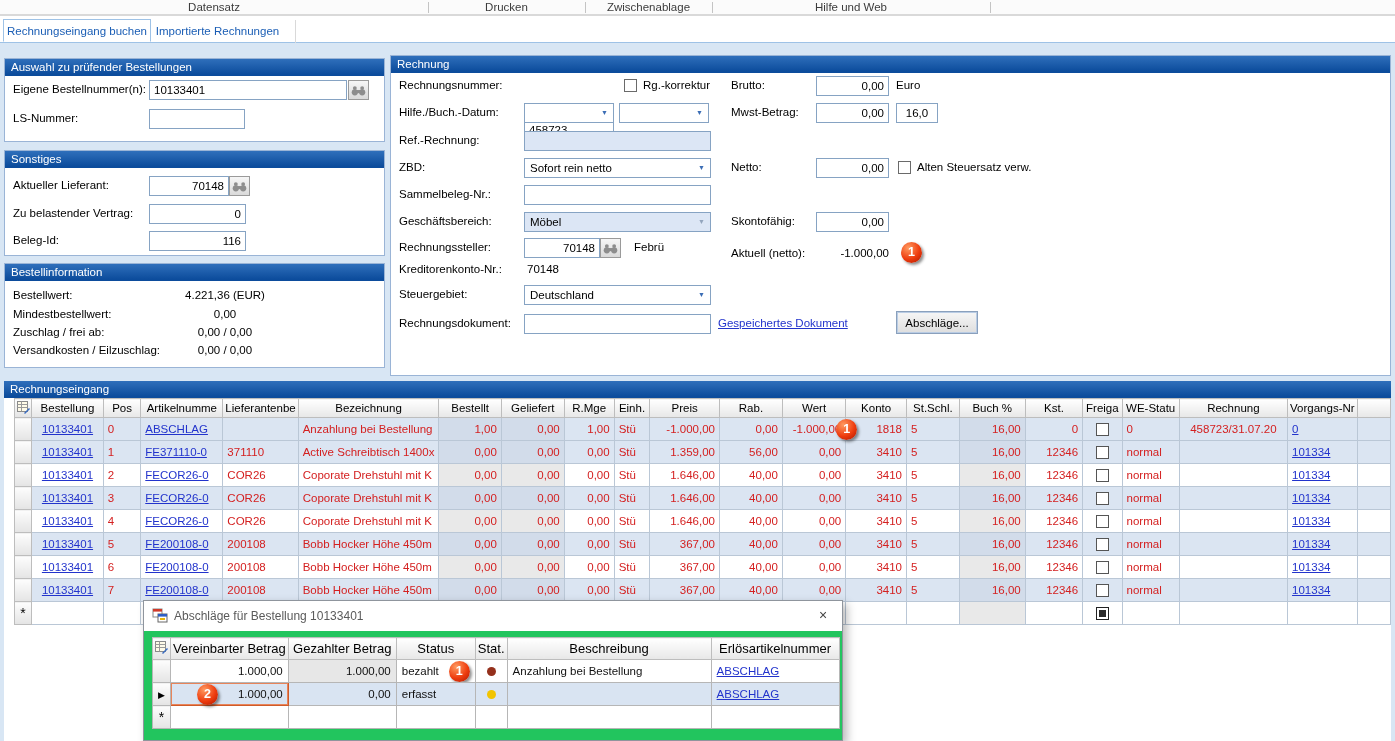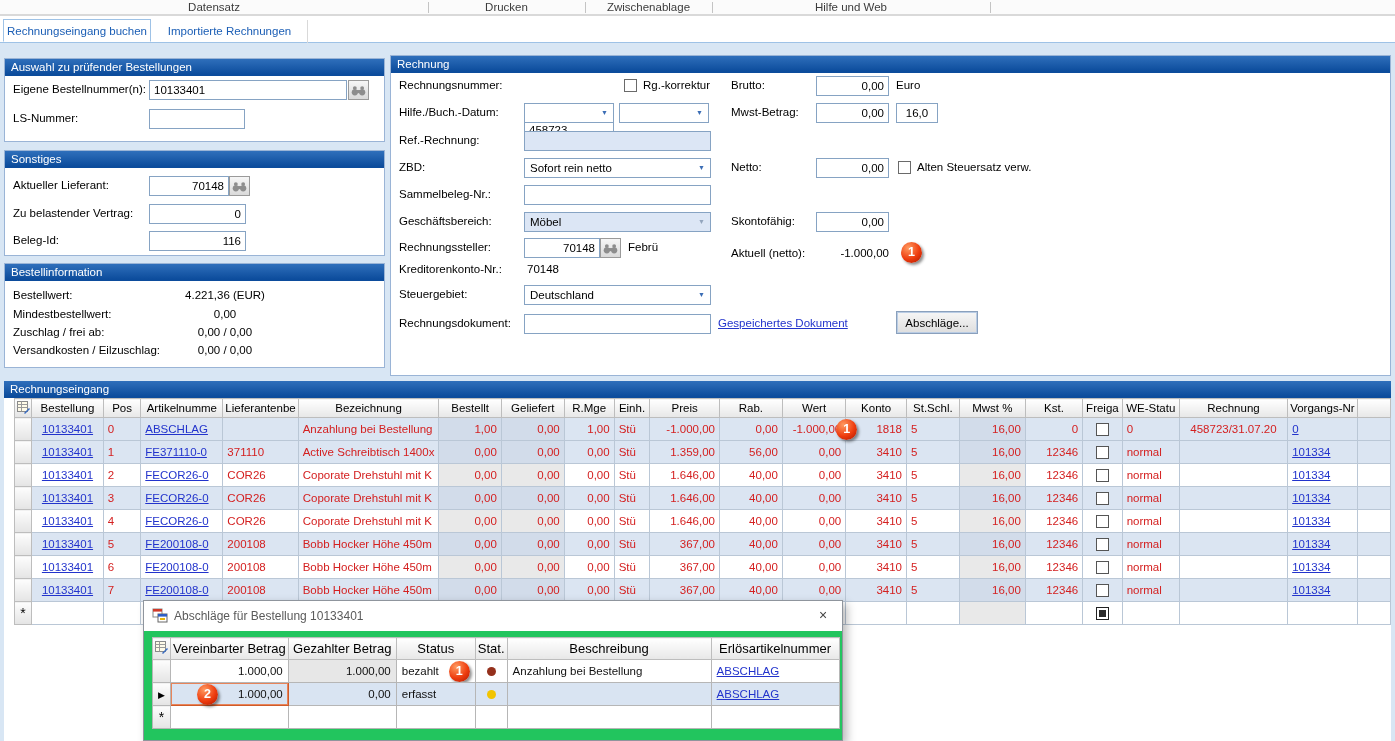--- a/index.html
+++ b/index.html
@@ -94,21 +94,21 @@
   <span class="mlabel" style="left:585px;width:127px;">Zwischenablage</span>
   <span class="mlabel" style="left:712px;width:278px;">Hilfe und Web</span>
   <div class="msep" style="left:428px;"></div>
   <div class="msep" style="left:585px;"></div>
   <div class="msep" style="left:712px;"></div>
   <div class="msep" style="left:990px;"></div>
 </div>
 
 <div class="tabstrip">
   <div class="tab active" style="left:3px;width:148px;">Rechnungseingang buchen</div>
-  <div class="tab inactive" style="left:152px;width:156px;text-align:center;">Importierte Rechnungen</div>
+  <div class="tab inactive" style="left:140px;width:156px;text-align:center;">Importierte Rechnungen</div>
 </div>
 
 <div class="content">
 
   <div class="panel" style="left:4px;top:15px;width:381px;height:84px;">
     <div class="phead">Auswahl zu prüfender Bestellungen</div>
     <span class="lbl" style="left:8px;top:24px;">Eigene Bestellnummer(n):</span>
     <input class="tinput" style="left: 144px; top: 21px; width: 198px;" value="10133401">
     <div class="binoc" style="left:343px;top:21px;">
       <svg width="15" height="11" viewBox="0 0 16 12">
@@ -186,21 +186,21 @@
     <input class="tinput num" style="left: 133px; top: 182px; width: 76px;" value="70148">
     <div class="binoc" style="left:209px;top:182px;">
       <svg width="15" height="11" viewBox="0 0 16 12">
           <circle cx="4" cy="8" r="3.4" fill="#8d8d8d"></circle>
           <circle cx="12" cy="8" r="3.4" fill="#8d8d8d"></circle>
           <rect x="5" y="5.5" width="6" height="3.4" fill="#8d8d8d"></rect>
           <circle cx="4" cy="3.4" r="2.1" fill="#8d8d8d"></circle>
           <circle cx="12" cy="3.4" r="2.1" fill="#8d8d8d"></circle>
         </svg>
     </div>
-    <span class="lbl" style="left:237px;top:185px;">Febrü</span>
+    <span class="lbl" style="left:243px;top:185px;">Febrü</span>
 
     <span class="lbl" style="left:8px;top:207px;">Kreditorenkonto-Nr.:</span>
     <span class="val" style="left:136px;top:207px;">70148</span>
 
     <span class="lbl" style="left:8px;top:232px;">Steuergebiet:</span>
     <div class="combo" style="left:133px;top:229px;width:187px;"><span>Deutschland</span><span class="arrow">▼</span></div>
 
     <span class="lbl" style="left:8px;top:261px;">Rechnungsdokument:</span>
     <input class="tinput" style="left: 133px; top: 258px; width: 187px;" value="">
     <span class="link" style="position:absolute;left:327px;top:261px;">Gespeichertes Dokument</span>
@@ -246,21 +246,21 @@
             <th style="width:140px">Bezeichnung</th>
             <th style="width:68px">Bestellt</th>
             <th style="width:67px">Geliefert</th>
             <th style="width:53px">R.Mge</th>
             <th style="width:37px">Einh.</th>
             <th style="width:73px">Preis</th>
             <th style="width:70px">Rab.</th>
             <th style="width:65px">Wert</th>
             <th style="width:68px">Konto</th>
             <th style="width:55px">St.Schl.</th>
-            <th style="width:72px">Mwst %</th>
+            <th style="width:72px">Buch %</th>
             <th style="width:62px">Kst.</th>
             <th style="width:40px">Freiga</th>
             <th style="width:58px">WE-Statu</th>
             <th style="width:112px">Rechnung</th>
             <th style="width:48px">Vorgangs-Nr</th>
             <th style="width:40px"></th>
           </tr>
         </thead>
         <tbody>
           <tr class="blue">

